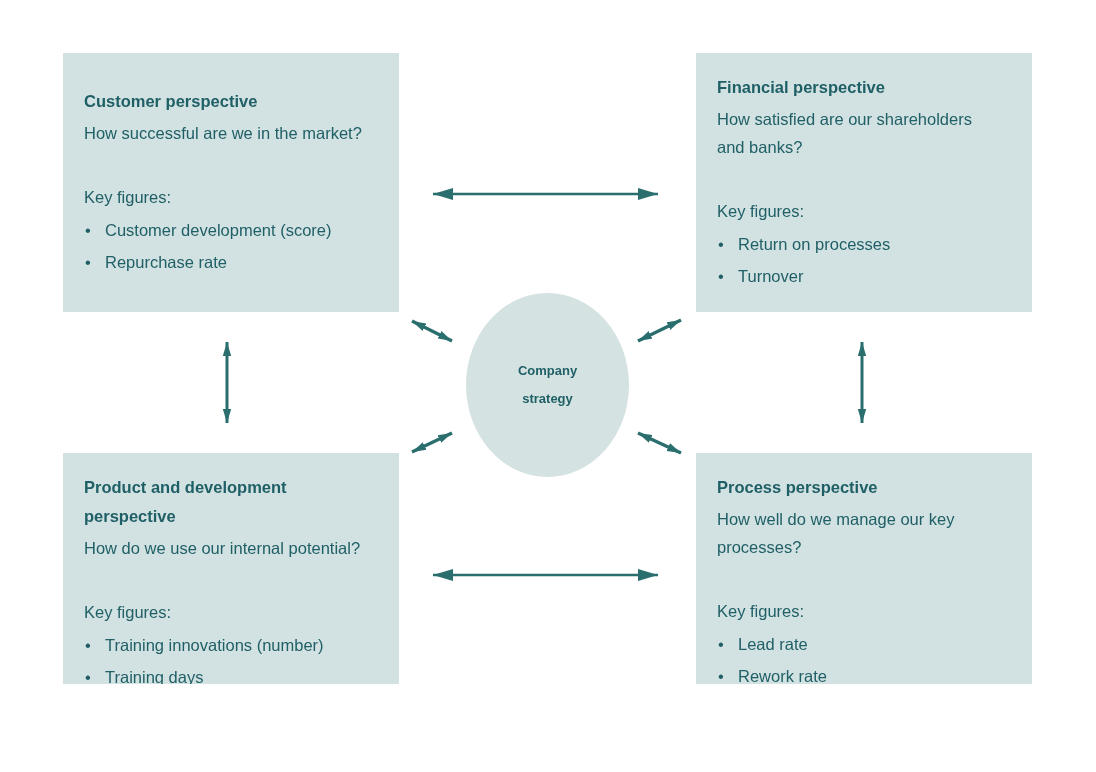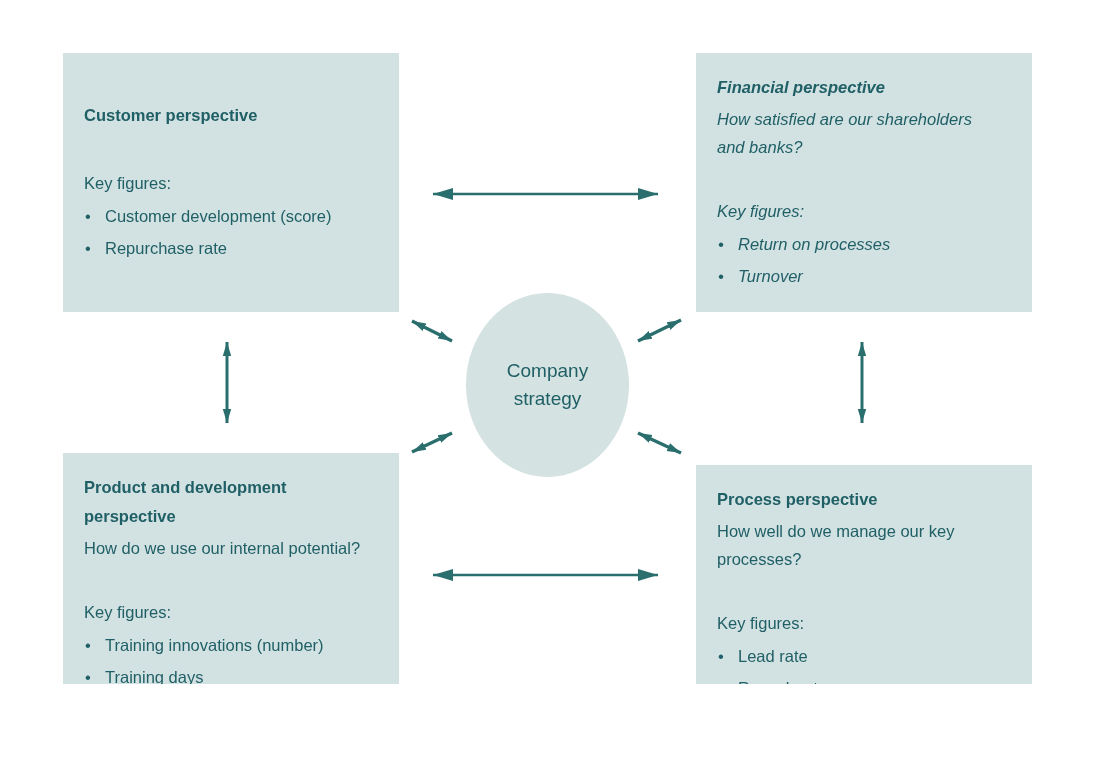--- a/index.html
+++ b/index.html
@@ -17,23 +17,23 @@
     color:var(--text);
     overflow:hidden;
   }
   .box{
     position:absolute;width:336px;height:259px;
     background:var(--box-bg);
     display:flex;flex-direction:column;justify-content:center;
     padding:0 14px 0 21px;box-sizing:border-box;
   }
   #box-customer{left:63px;top:53px;}
-  #box-financial{left:696px;top:53px;font-style:italic;}
+  #box-financial{left:696px;top:53px;}
   #box-learning{left:63px;top:453px;}
-  #box-process{left:696px;top:453px;margin-top:12px;}
+  #box-process{left:696px;top:453px;}
   .box-title{
     font-weight:bold;font-size:16.5px;line-height:29px;
     margin:0 0 3px 0;white-space:pre-line;
   }
   .question{
     font-size:16.5px;line-height:28px;margin:0;white-space:pre-line;
   }
   .keyfig-label{
     font-size:16.5px;line-height:28px;margin:36px 0 0 0;
   }
@@ -42,21 +42,21 @@
     position:relative;padding-left:21px;
     font-size:16.5px;line-height:32px;
   }
   .dot{position:absolute;left:1px;}
   .circle{
     position:absolute;left:466px;top:293px;width:163px;height:184px;
     background:var(--circle-bg);border-radius:50%;
     display:flex;align-items:center;justify-content:center;text-align:center;
   }
   .circle-label{
-    font-weight:normal;font-size:19px;line-height:28px;white-space:pre-line;
+    font-weight:bold;font-size:13px;line-height:28px;white-space:pre-line;
   }
   svg.arrows{position:absolute;left:0;top:0;}
   svg.arrows line{stroke:var(--arrow);}
   .ah{fill:var(--arrow);}
 </style>
 </head>
 <body>
 
 <div class="canvas">
 
@@ -75,20 +75,21 @@
     <line x1="227" y1="342" x2="227" y2="423" stroke-width="3" marker-start="url(#ah-s)" marker-end="url(#ah-s)"></line>
     <line x1="862" y1="342" x2="862" y2="423" stroke-width="3" marker-start="url(#ah-s)" marker-end="url(#ah-s)"></line>
     <line x1="412" y1="321" x2="452" y2="341" stroke-width="3.4" marker-start="url(#ah-s)" marker-end="url(#ah-s)"></line>
     <line x1="638" y1="341" x2="681" y2="320" stroke-width="3.4" marker-start="url(#ah-s)" marker-end="url(#ah-s)"></line>
     <line x1="412" y1="452" x2="452" y2="433" stroke-width="3.4" marker-start="url(#ah-s)" marker-end="url(#ah-s)"></line>
     <line x1="638" y1="433" x2="681" y2="453" stroke-width="3.4" marker-start="url(#ah-s)" marker-end="url(#ah-s)"></line>
   </svg>
 
   <div class="box" id="box-customer">
     <h3 class="box-title">Customer perspective</h3>
+    <p class="question">How successful are we in the market?</p>
     <p class="keyfig-label">Key figures:</p>
     <ul class="keyfigs">
       <li>
         <span class="dot">•</span>
         <span>Customer development (score)</span>
       </li>
       <li>
         <span class="dot">•</span>
         <span>Repurchase rate</span>
       </li>

